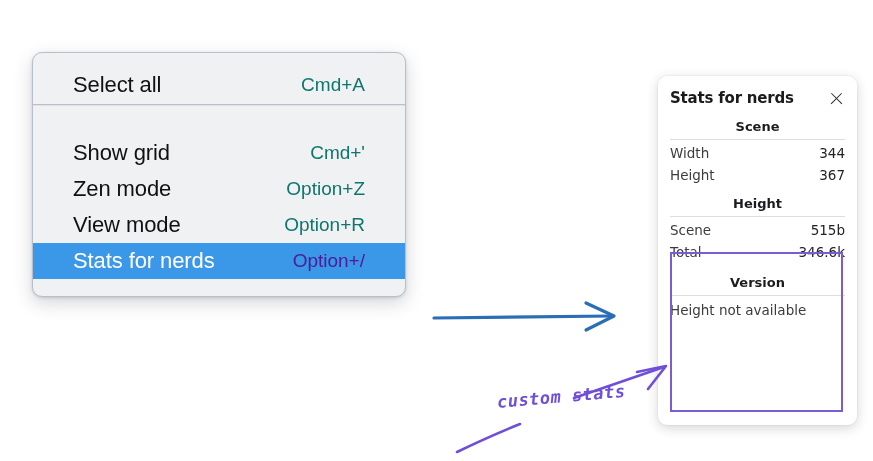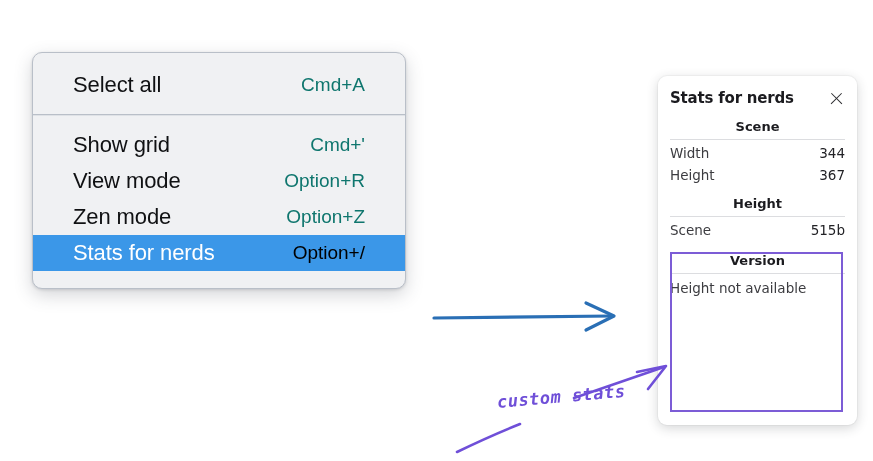--- a/index.html
+++ b/index.html
@@ -25,22 +25,22 @@
     background: #f0f1f3;
     border: 1px solid #b9bfc8;
     border-radius: 10px;
     box-shadow: 0 6px 18px rgba(60,66,76,0.22), 0 1px 3px rgba(60,66,76,0.18);
     overflow: hidden;
     box-sizing: border-box;
   }
   .menu-group {
     padding: 6px 0;
   }
-  .menu-group.group-top { padding: 14px 0 11px 0; }
-  .menu-group.group-bottom { padding: 12px 0 17px 0; }
+  .menu-group.group-top { padding: 14px 0 1px 0; }
+  .menu-group.group-bottom { padding: 30px 0 17px 0; }
   .menu-sep {
     height: 1px;
     background: #b9bfc8;
     box-shadow: 0 1px 0 #dfe2e6;
   }
   .menu-item {
     display: flex;
     align-items: center;
     justify-content: space-between;
     padding: 5px 40px 5px 40px;
@@ -57,21 +57,21 @@
     font-size: 19px;
     color: #0f766e;
     white-space: nowrap;
   }
   .menu-item.selected {
     background: #3b97e8;
     padding-left: 40px;
     padding-right: 40px;
   }
   .menu-item.selected .mi-label { color: #ffffff; }
-  .menu-item.selected .mi-shortcut { color: #000000; }
+  .menu-item.selected .mi-shortcut { color: #4c1d95; }
 
   
   #stats-panel {
     position: absolute;
     left: 658px;
     top: 76px;
     width: 199px;
     height: 349px;
     background: #ffffff;
     border-radius: 9px;
@@ -185,26 +185,26 @@
   </div>
 
   <div class="menu-sep"></div>
 
   <div class="menu-group group-bottom">
     <div class="menu-item">
       <span class="mi-label">Show grid</span>
       <span class="mi-shortcut">Cmd+'</span>
     </div>
     <div class="menu-item">
+      <span class="mi-label">Zen mode</span>
+      <span class="mi-shortcut">Option+Z</span>
+    </div>
+    <div class="menu-item">
       <span class="mi-label">View mode</span>
       <span class="mi-shortcut">Option+R</span>
-    </div>
-    <div class="menu-item">
-      <span class="mi-label">Zen mode</span>
-      <span class="mi-shortcut">Option+Z</span>
     </div>
     <div class="menu-item selected">
       <span class="mi-label">Stats for nerds</span>
       <span class="mi-shortcut">Option+/</span>
     </div>
   </div>
 
 </div>
 
 <div id="stats-panel">
@@ -226,20 +226,24 @@
       <span class="sv">367</span>
     </div>
   </div>
 
   <div style="margin-top:7px;">
     <div class="sec-title">Height</div>
     <div class="sec-rule"></div>
     <div class="stat-row">
       <span class="sl">Scene</span>
       <span class="sv">515b</span>
+    </div>
+    <div class="stat-row">
+      <span class="sl">Total</span>
+      <span class="sv">346.6k</span>
     </div>
   </div>
 
   <div style="margin-top:9px;">
     <div class="sec-title">Version</div>
     <div class="sec-rule"></div>
     <div class="single-row">Height not available</div>
   </div>
 
 </div>

